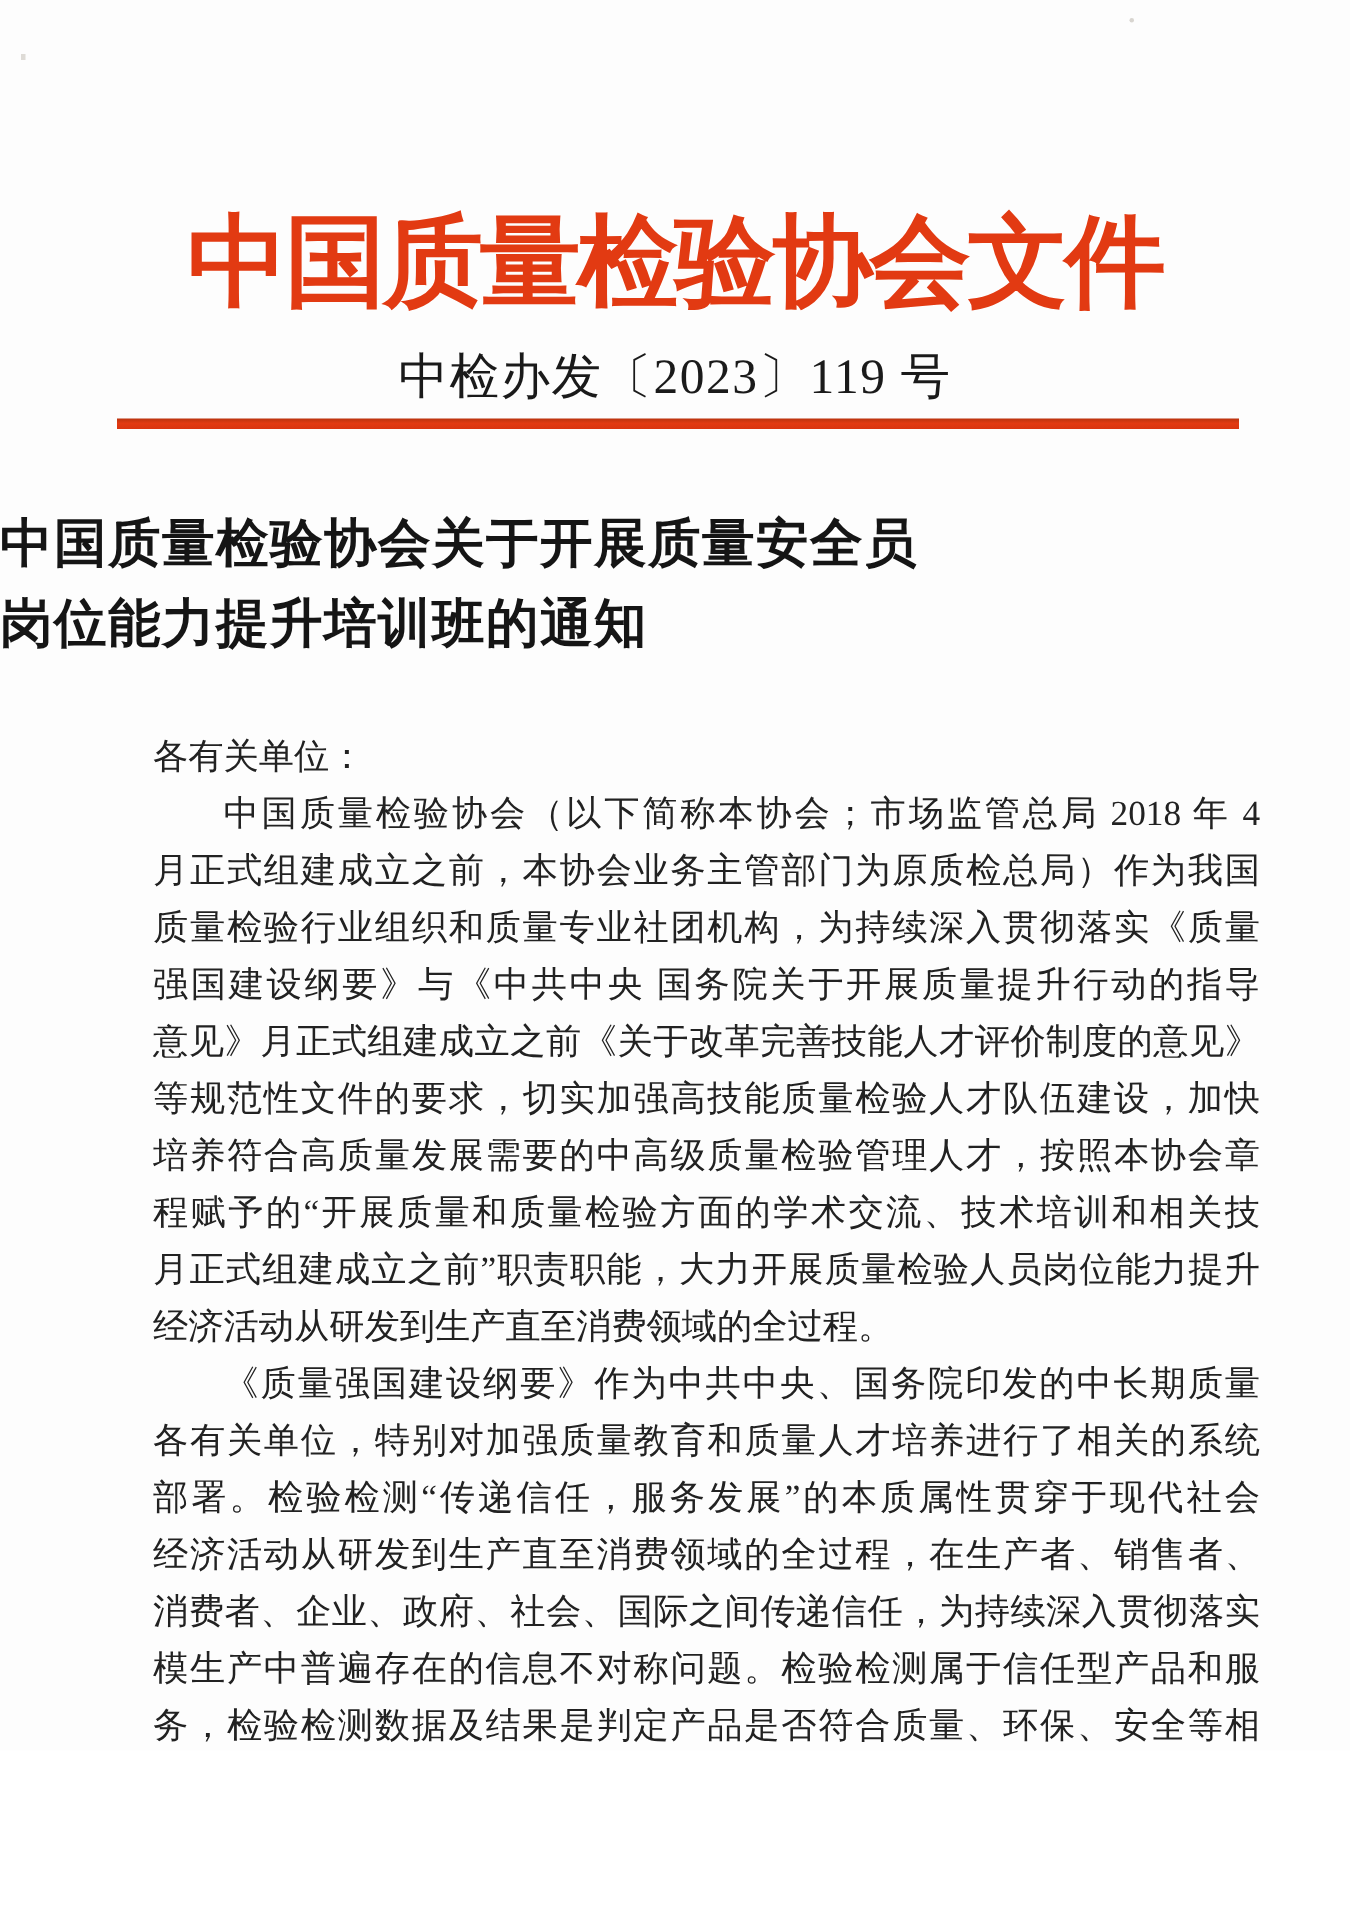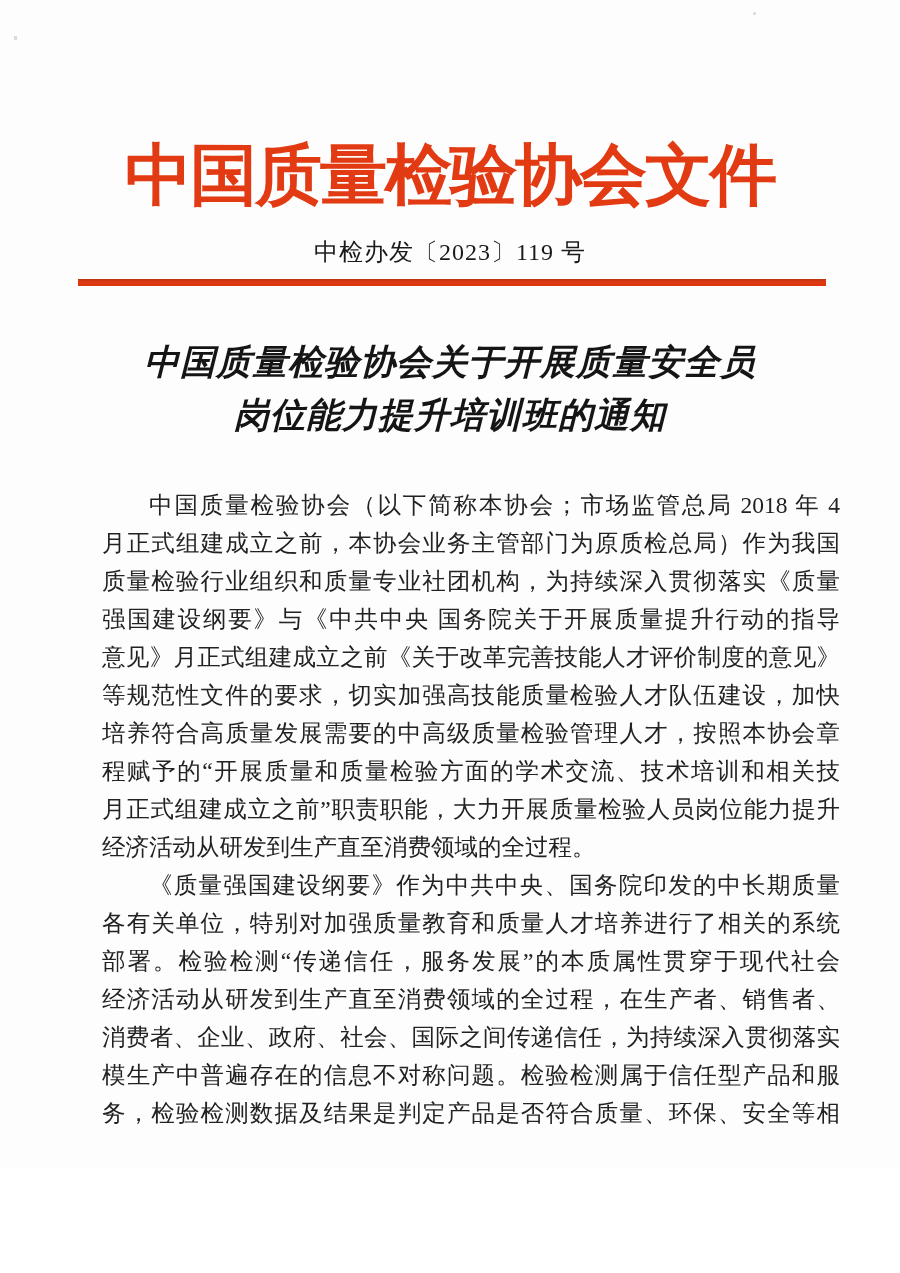--- a/index.html
+++ b/index.html
@@ -25,41 +25,40 @@
     font-weight: bold;
     letter-spacing: -2px;
     color: var(--accent);
     line-height: 84px;
     white-space: nowrap;
   }
   .doc-number {
     position: absolute;
     top: 236px; left: 0; width: 900px;
     text-align: center;
-    font-size: 24px;
+    font-size: 33px;
     line-height: 32px;
     color: #1a1a1a;
     letter-spacing: 1px;
   }
   .red-rule {
     position: absolute;
     top: 279px; left: 78px;
     width: 748px; height: 7px;
     background: linear-gradient(to bottom, #b93410 0%, var(--accent) 45%, #d93510 100%);
   }
   .doc-title {
     position: absolute;
     top: 336px; left: 0; width: 900px;
-    text-align: center;
+    text-align: left;
     font-size: 35px;
     font-weight: bold;
     color: #151515;
     line-height: 53px;
     letter-spacing: 1px;
-    font-style: italic;
   }
   .body-text {
     position: absolute;
     top: 486px; left: 102px;
     width: 738px;
     font-size: 23.5px;
     color: var(--ink);
   }
   .body-line {
     height: 38px;
@@ -121,20 +120,21 @@
   <div class="doc-number">中检办发〔2023〕119 号</div>
 
   <div class="red-rule"></div>
 
   <div class="doc-title">
     <div>中国质量检验协会关于开展质量安全员</div>
     <div>岗位能力提升培训班的通知</div>
   </div>
 
   <div class="body-text">
+      <div class="body-line">各有关单位：</div>
       <div class="body-line fill indent">中国质量检验协会（以下简称本协会；市场监管总局 2018 年 4</div>
       <div class="body-line fill">月正式组建成立之前，本协会业务主管部门为原质检总局）作为我国</div>
       <div class="body-line fill">质量检验行业组织和质量专业社团机构，为持续深入贯彻落实《质量</div>
       <div class="body-line fill">强国建设纲要》与《中共中央 国务院关于开展质量提升行动的指导</div>
       <div class="body-line fill">意见》月正式组建成立之前《关于改革完善技能人才评价制度的意见》</div>
       <div class="body-line fill">等规范性文件的要求，切实加强高技能质量检验人才队伍建设，加快</div>
       <div class="body-line fill">培养符合高质量发展需要的中高级质量检验管理人才，按照本协会章</div>
       <div class="body-line fill">程赋予的“开展质量和质量检验方面的学术交流、技术培训和相关技</div>
       <div class="body-line fill">月正式组建成立之前”职责职能，大力开展质量检验人员岗位能力提升</div>
       <div class="body-line">经济活动从研发到生产直至消费领域的全过程。</div>

